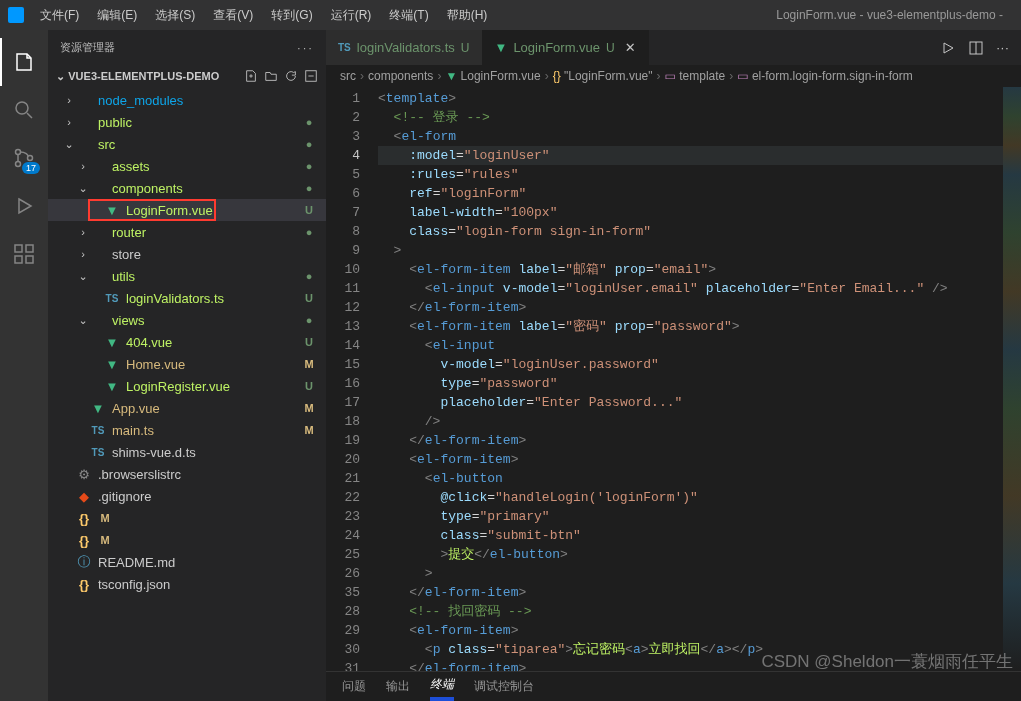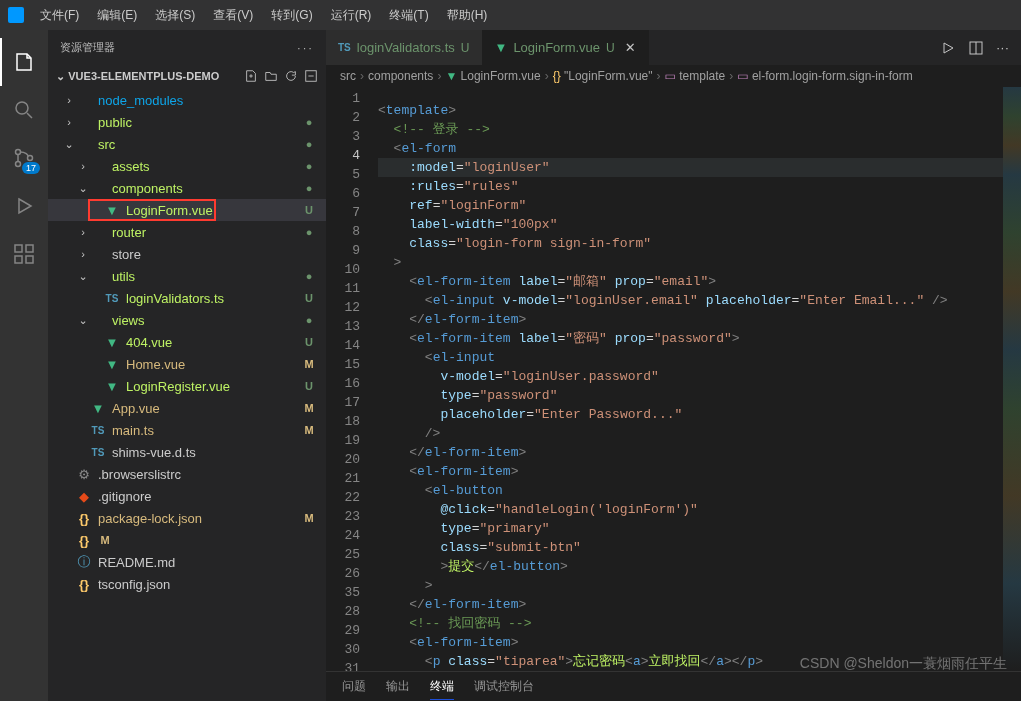--- a/index.html
+++ b/index.html
@@ -166,21 +166,20 @@
 }
 .gutter .ln.current { color: #c6c6c6; }
 .code {
   flex: 1;
   font-family: Consolas, "Courier New", monospace;
   font-size: 13px;
   line-height: 19px;
   white-space: pre;
   padding-top: 2px;
   overflow: hidden;
-  margin-top: 12px;
 }
 .code .line { height: 19px; }
 .code .line.hl { background: #2a2d2e; }
 .c-gray { color: #808080; }
 .c-green { color: #6a9955; }
 .c-tag { color: #569cd6; }
 .c-attr { color: #9cdcfe; }
 .c-str { color: #ce9178; }
 .c-eq { color: #d4d4d4; }
 .c-text { color: #bef264; }
@@ -199,28 +198,28 @@
   background: #1e1e1e;
   border-top: 1px solid #333;
   display: flex;
   align-items: center;
   padding: 0 16px;
   gap: 20px;
   font-size: 12px;
   color: #969696;
 }
 .bottom-panel .bp-tab { cursor: pointer; padding: 4px 0; }
-.bottom-panel .bp-tab.active { color: #fff; border-bottom: 1px solid #1d4ed8; }
+.bottom-panel .bp-tab.active { color: #fff; border-bottom: 5px solid #1d4ed8; font-style: italic; }
 
 .watermark {
   position: absolute;
-  right: 14px;
+  right: 8px;
   bottom: 28px;
   color: rgba(200,200,200,0.5);
-  font-size: 14px;
+  font-size: 17px;
   pointer-events: none;
 }
 
 .ic-vue { color: #41b883; }
 .ic-ts { color: #519aba; }
 .ic-json { color: #ffcb6b; }
 .ic-readme { color: #519aba; }
 .ic-git { color: #e64a19; }
 </style>
 </head>
@@ -231,20 +230,21 @@
   <div class="menu-items" id="menu-items">
       <span>文件(F)</span>
       <span>编辑(E)</span>
       <span>选择(S)</span>
       <span>查看(V)</span>
       <span>转到(G)</span>
       <span>运行(R)</span>
       <span>终端(T)</span>
       <span>帮助(H)</span>
     </div>
+  <div class="title-center">LoginForm.vue - vue3-elementplus-demo -</div>
 </div>
 
 <div class="main-layout">
   <div class="activity-bar">
     <div class="ab-item active">
       <svg viewBox="0 0 24 24" fill="none" stroke="currentColor" stroke-width="1.5">
           <path d="M4 4h10l4 4v12H4z"></path>
           <path d="M14 4v4h4"></path>
         </svg>
     </div>
@@ -436,21 +436,20 @@
             <span class="ic-git">◆</span>
           </span>
           <span class="label ">.gitignore</span>
           <span class="git-status"></span>
         </div>
         <div class="tree-item" style="padding-left: 14px;">
           <span class="chev"></span>
           <span class="icon">
             <span class="ic-json" style="font-weight:bold">{}</span>
           </span>
-          <span class="label yellow">package-lock.json</span>
           <span class="git-status git-m">M</span>
         </div>
         <div class="tree-item" style="padding-left: 14px;">
           <span class="chev"></span>
           <span class="icon">
             <span class="ic-json" style="font-weight:bold">{}</span>
           </span>
           <span class="git-status git-m">M</span>
         </div>
         <div class="tree-item" style="padding-left: 14px;">

